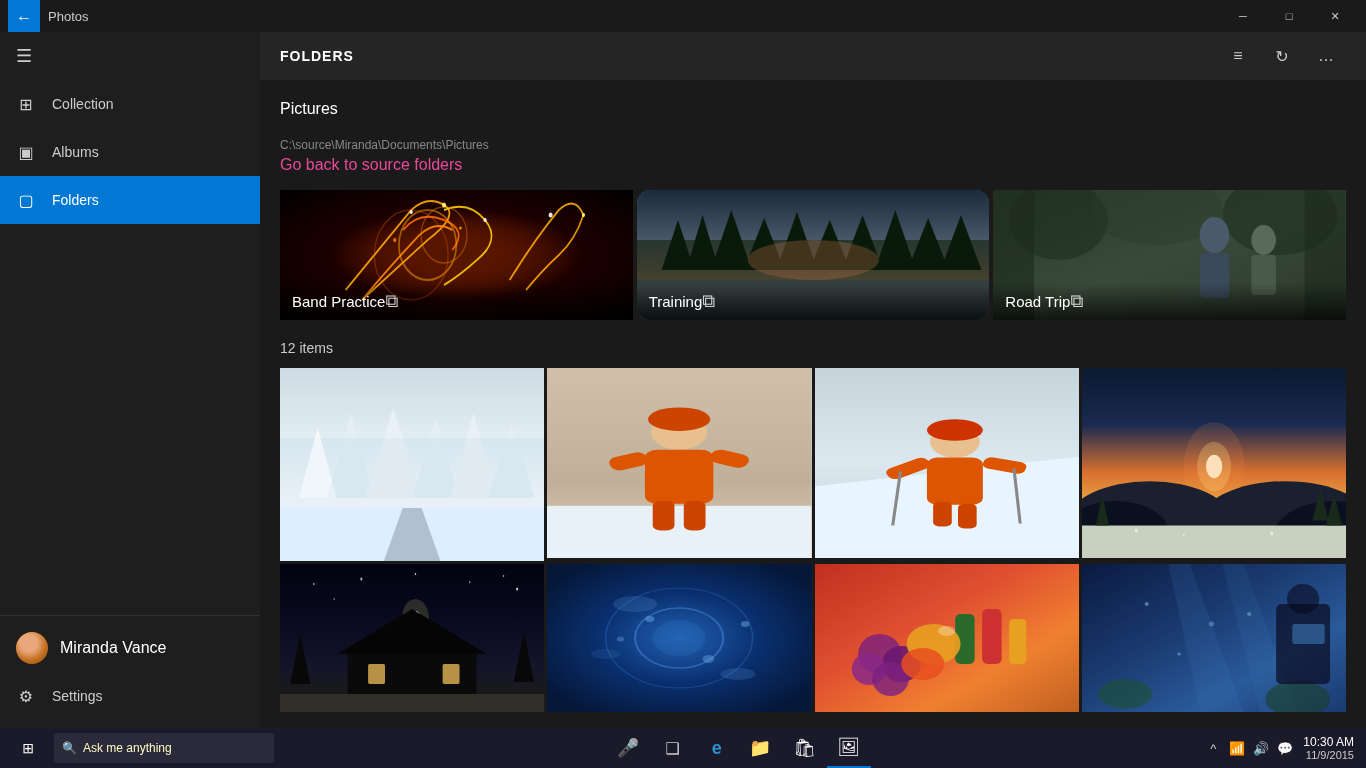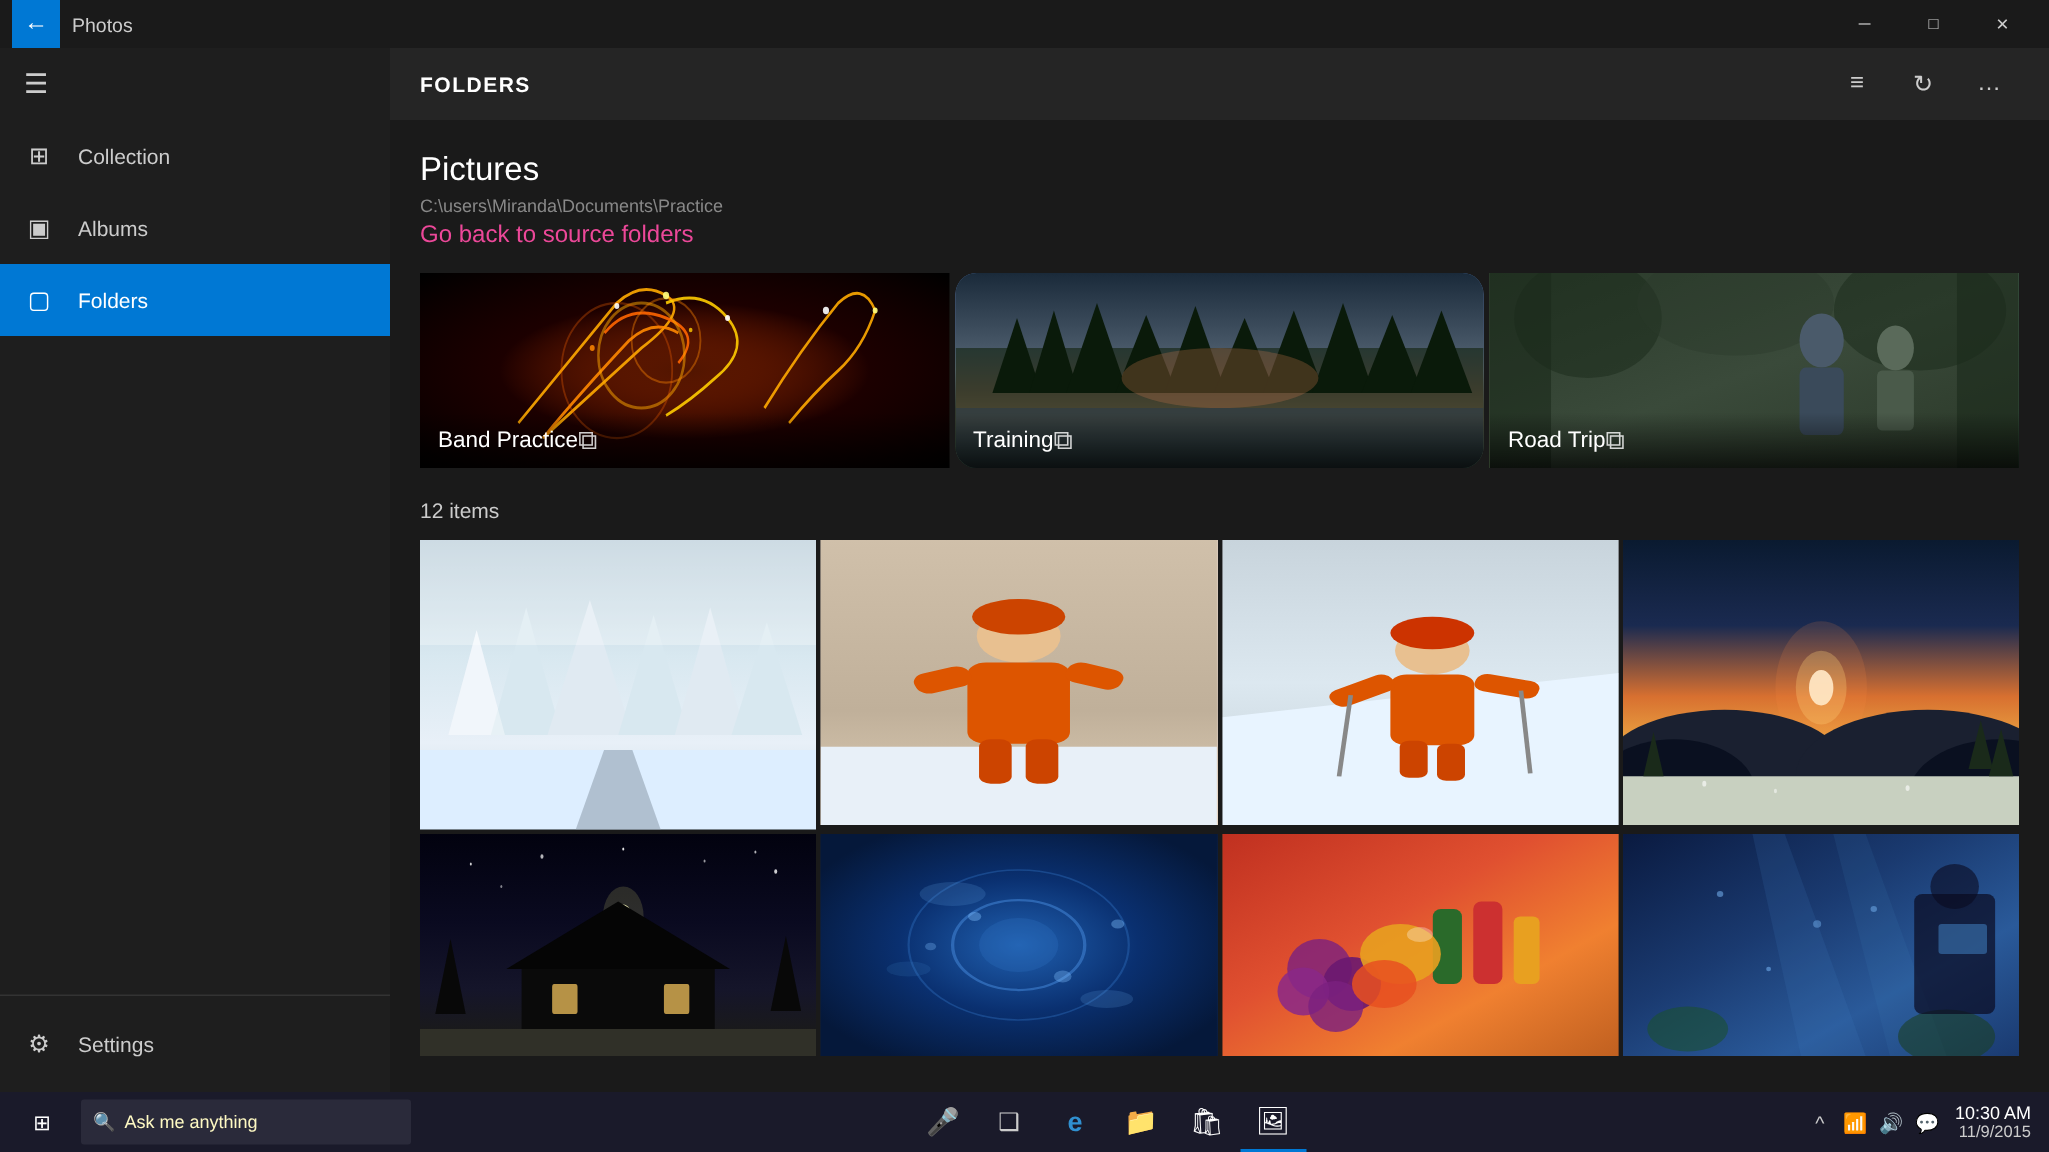--- a/index.html
+++ b/index.html
@@ -132,21 +132,21 @@
       flex: 1;
       overflow-y: auto;
       padding: 20px;
     }
     .content-area::-webkit-scrollbar { width: 6px; }
     .content-area::-webkit-scrollbar-track { background: #1a1a1a; }
     .content-area::-webkit-scrollbar-thumb { background: #444; border-radius: 3px; }
 
     
     .pictures-header { margin-bottom: 16px; }
-    .pictures-title { font-size: 22px; font-weight: 300; margin-bottom: 4px; }
+    .pictures-title { font-size: 16px; font-weight: 300; margin-bottom: 20px; }
     .pictures-path { font-size: 12px; color: #888; margin-bottom: 4px; }
     .pictures-link { font-size: 16px; color: #ec4899; cursor: pointer; text-decoration: none; }
 
     
     .folder-grid {
       display: grid;
       grid-template-columns: repeat(3, 1fr);
       gap: 4px;
       margin-bottom: 20px;
     }
@@ -320,20 +320,26 @@
       <div class="nav-item">
         <span class="nav-icon">▣</span>
         <span>Albums</span>
       </div>
       <div class="nav-item active">
         <span class="nav-icon">▢</span>
         <span>Folders</span>
       </div>
     </nav>
     <div class="sidebar-footer">
+      <div class="user-info">
+        <div class="avatar">
+          <div class="avatar-img"></div>
+        </div>
+        <span>Miranda Vance</span>
+      </div>
       <div class="settings-item">
         <span class="nav-icon">⚙</span>
         <span>Settings</span>
       </div>
     </div>
   </div>
 
   <div class="main-content">
 
     <div class="toolbar">
@@ -342,21 +348,21 @@
         <button class="toolbar-btn">≡</button>
         <button class="toolbar-btn">↻</button>
         <button class="toolbar-btn">…</button>
       </div>
     </div>
 
     <div class="content-area">
 
       <div class="pictures-header">
         <div class="pictures-title">Pictures</div>
-        <div class="pictures-path">C:\users\Miranda\Documents\Practice</div>
+        <div class="pictures-path">C:\source\Miranda\Documents\Pictures</div>
         <a class="pictures-link">Go back to source folders</a>
       </div>
 
       <div class="folder-grid">
 
         <div class="folder-item folder-band">
           <svg class="photo-svg" viewBox="0 0 430 130" preserveAspectRatio="none">
             <defs>
               <radialGradient id="bgBand" cx="50%" cy="50%" r="70%">
                 <stop offset="0%" stop-color="#ff4400" stop-opacity="0.3"></stop>

